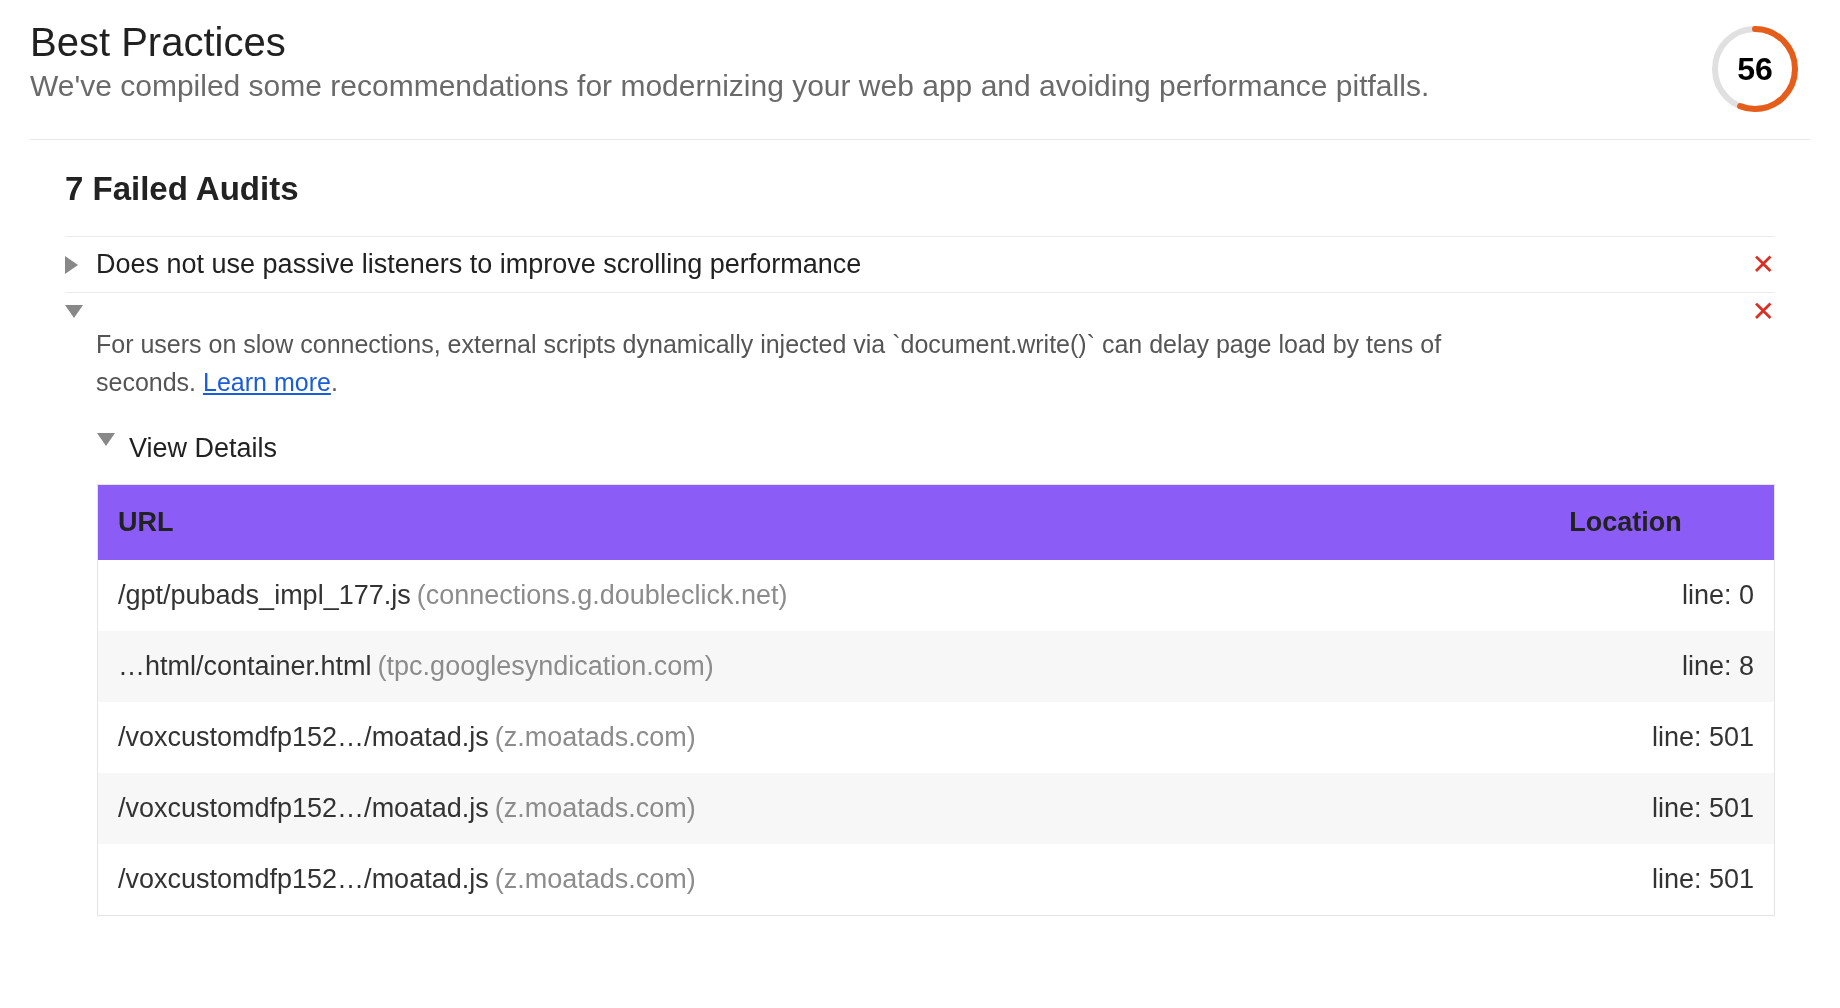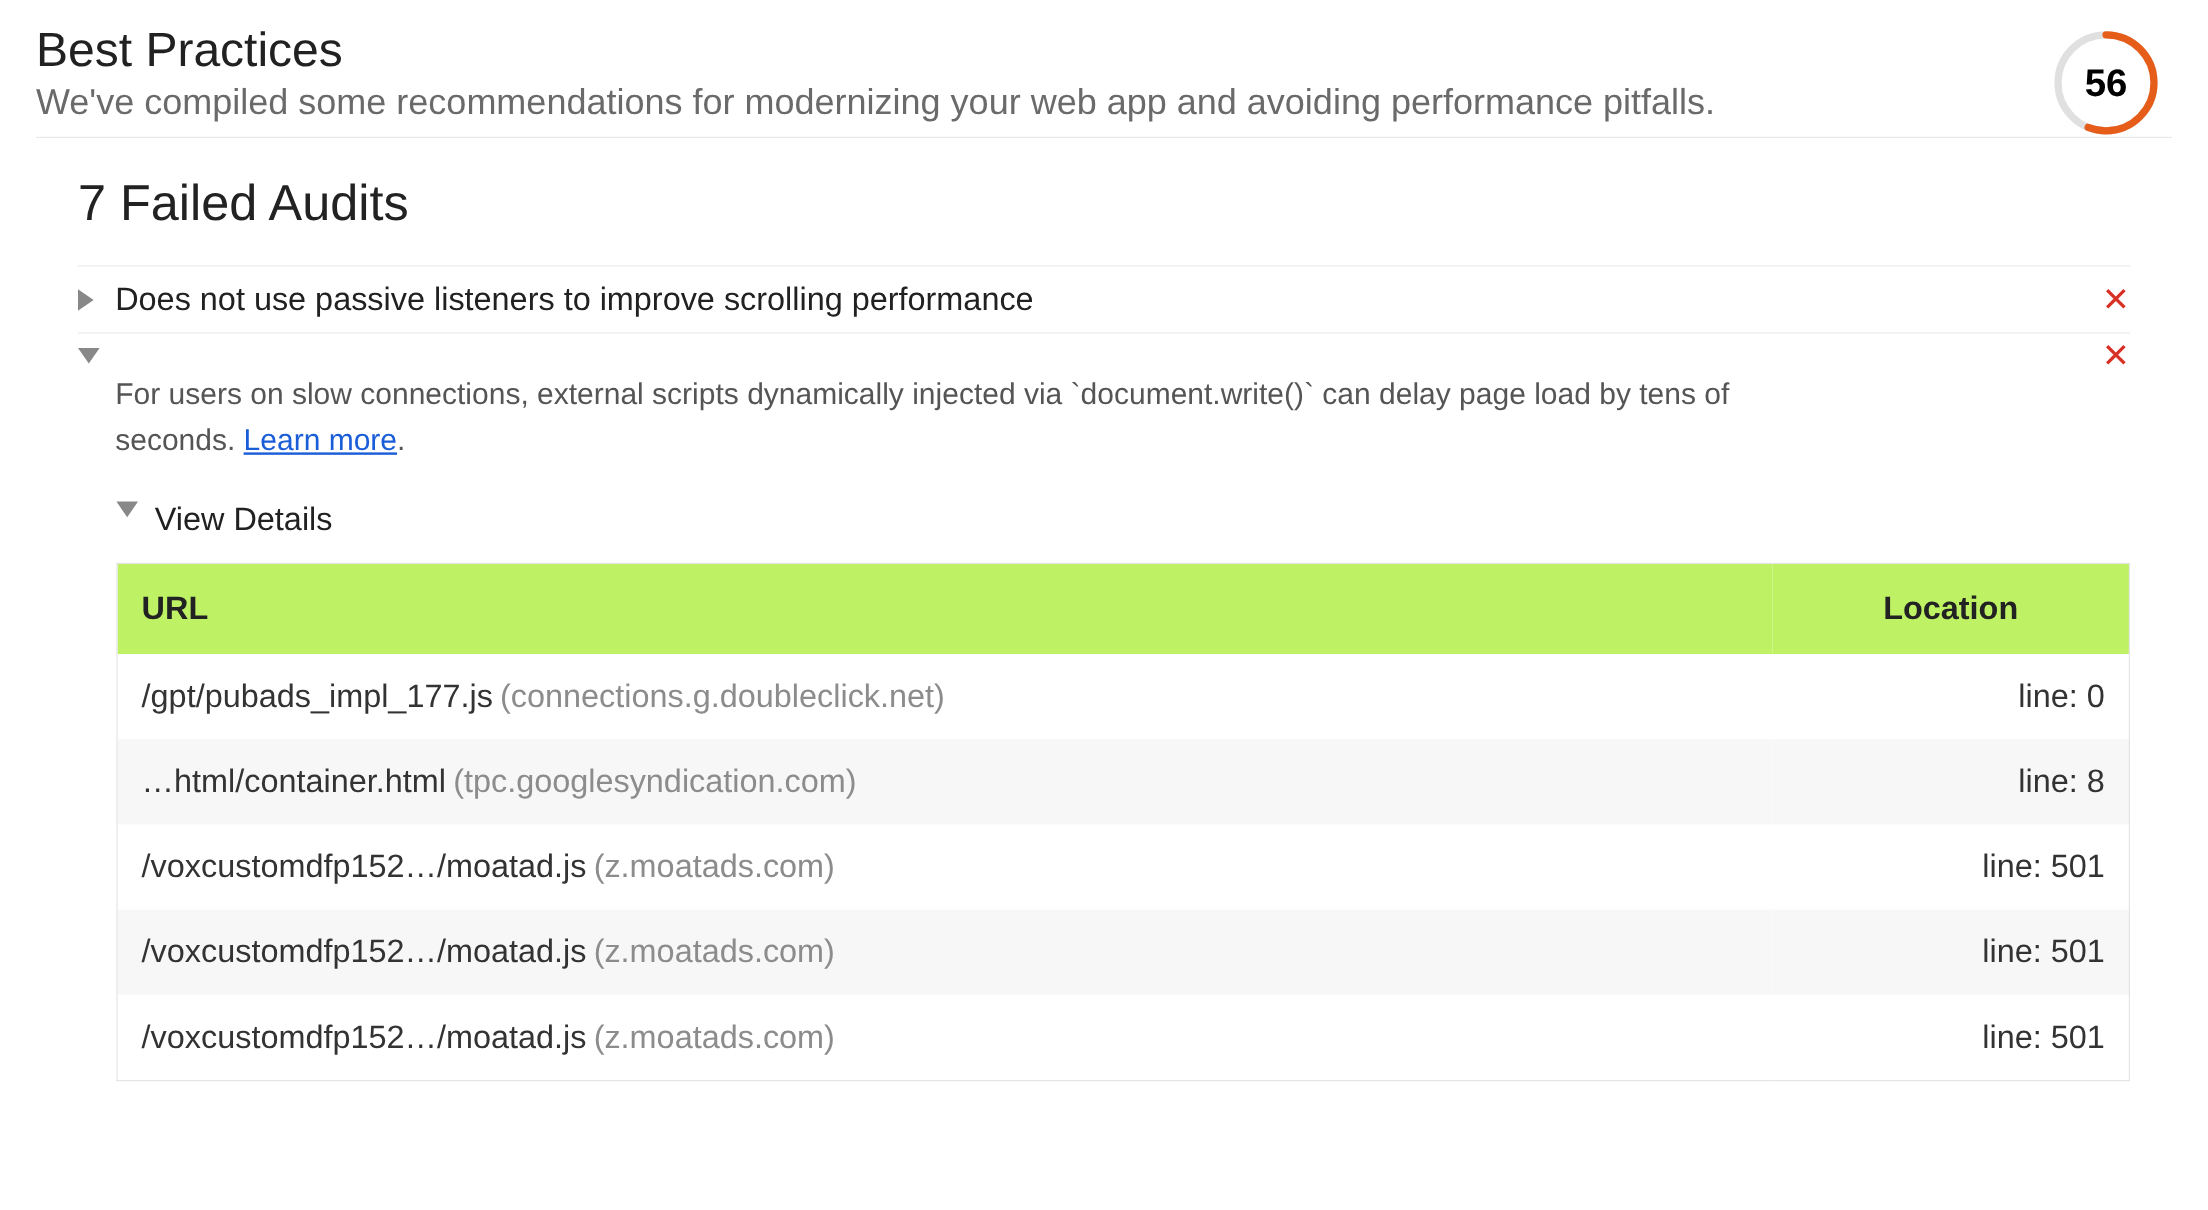--- a/index.html
+++ b/index.html
@@ -9,20 +9,21 @@
     background: #fff;
     width: 1840px;
     height: 1008px;
     padding: 20px 30px 0 30px;
     font-size: 26px;
   }
   .header-row {
     display: flex;
     align-items: flex-start;
     justify-content: flex-end;
+    padding-bottom: 25px;
     border-bottom: 1px solid #e8e8e8;
   }
   .header-block { flex: 1; }
   .header-title {
     font-size: 40px;
     font-weight: 400;
     color: #212121;
     margin-bottom: 4px;
   }
   .header-sub {
@@ -44,22 +45,22 @@
     align-items: center;
     justify-content: center;
     font-size: 32px;
     color: #000000;
     font-weight: 700;
   }
   .section {
     padding: 30px 35px;
   }
   .section-title {
-    font-size: 42px;
-    font-weight: 400;
+    font-size: 33px;
+    font-weight: 700;
     color: #222;
   }
   .audit-list {
     border-top: 1px solid #ebebeb;
     margin-top: 28px;
   }
   .audit-item {
     border-bottom: 1px solid #ebebeb;
     padding: 12px 0;
   }
@@ -119,21 +120,21 @@
     color: #212121;
     margin-bottom: 20px;
   }
   .details-toggle .tri-down { margin-right: 14px; }
   .details-table {
     border: 1px solid #e4e4e4;
     width: 100%;
     border-collapse: collapse;
     font-size: 27px;
   }
-  .details-table thead tr { background: #bef264; }
+  .details-table thead tr { background: #8b5cf6; }
   .details-table th {
     text-align: left;
     padding: 22px 20px;
     font-weight: 600;
     color: #222;
   }
   .details-table th.loc { text-align: center; }
   .details-table td {
     padding: 20px 20px;
     color: #333;

